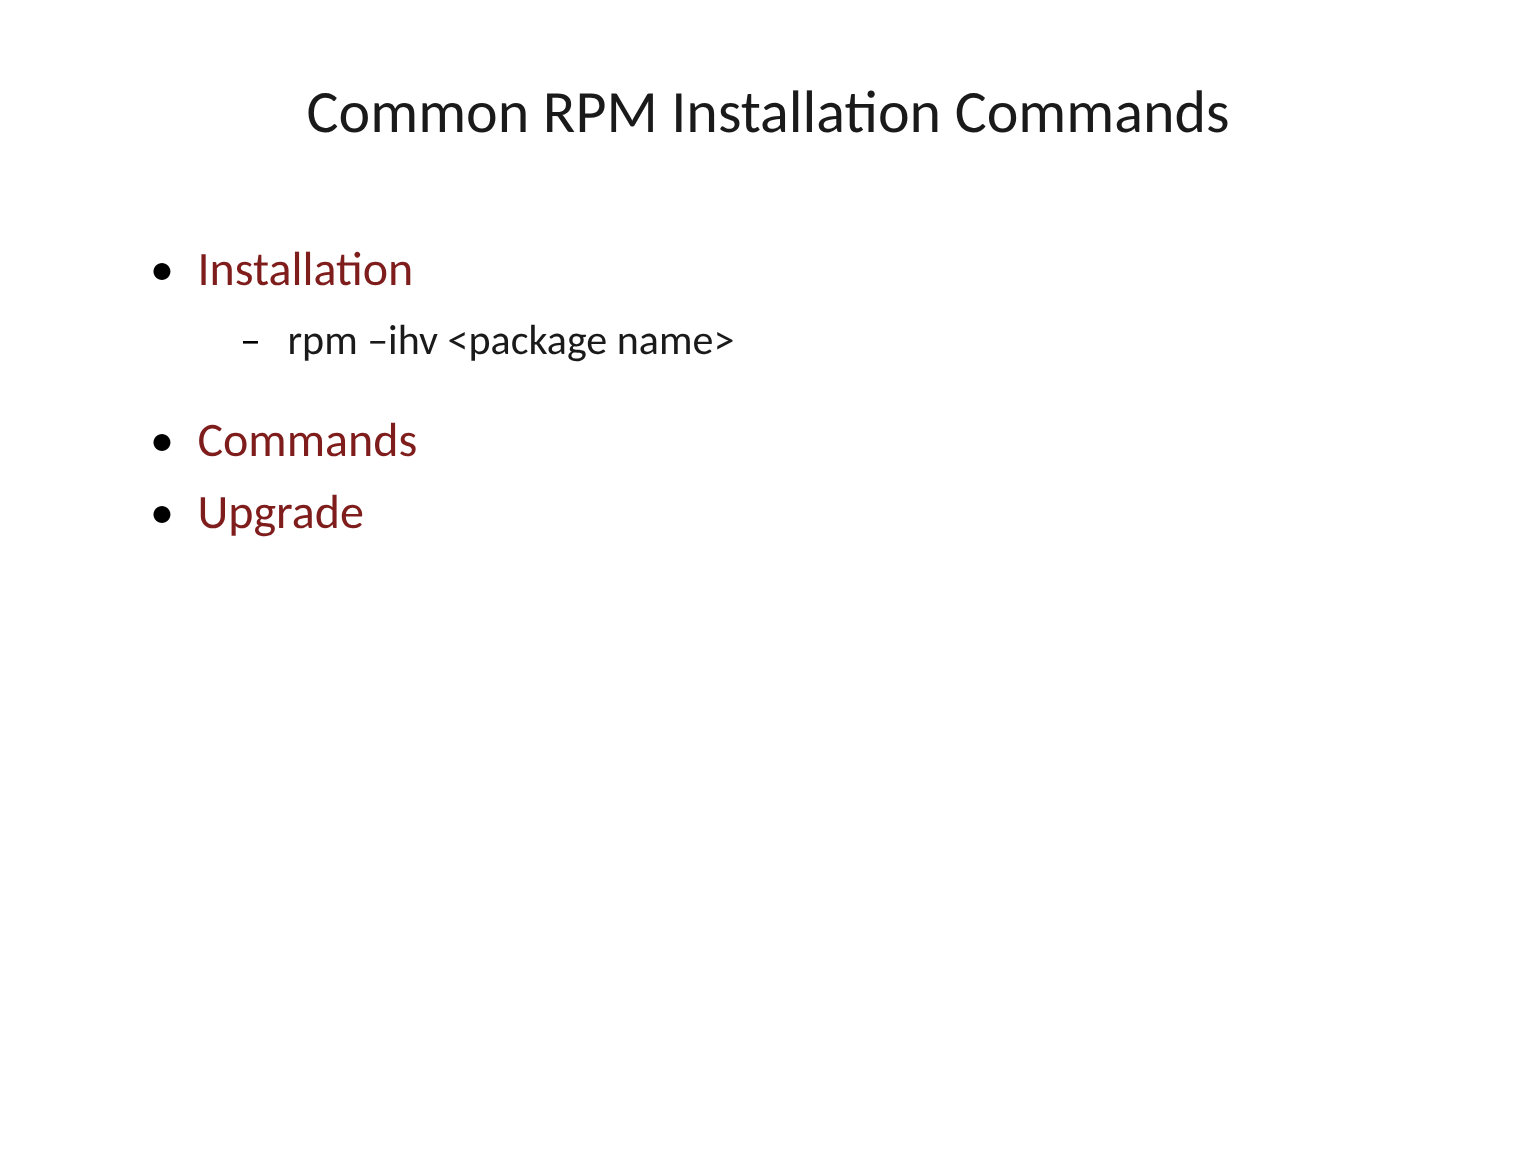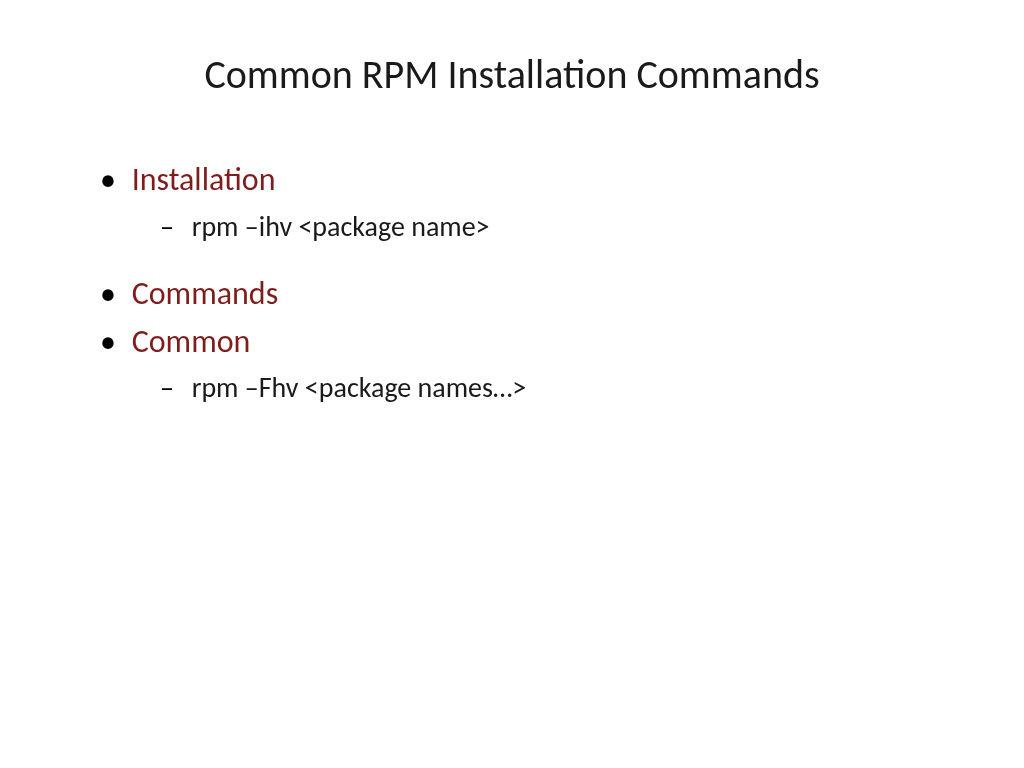--- a/index.html
+++ b/index.html
@@ -79,21 +79,17 @@
     <span class="level2-text">rpm –ihv &lt;package name&gt;</span>
   </div>
 
   <div class="level1-item">
     <span class="level1-bullet">•</span>
     <span class="level1-text">Commands</span>
   </div>
 
   <div class="level1-item">
     <span class="level1-bullet">•</span>
-    <span class="level1-text">Common</span>
-  </div>
-  <div class="level2-item">
-    <span class="level2-bullet">–</span>
-    <span class="level2-text">rpm –Fhv &lt;package names…&gt;</span>
+    <span class="level1-text">Upgrade</span>
   </div>
 
 
 </div>
 
 </body></html>

